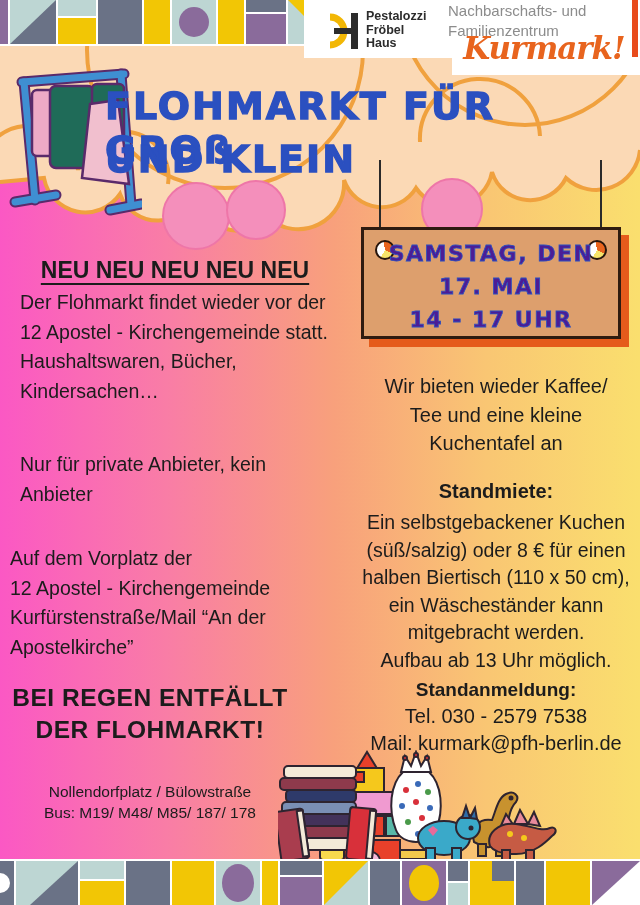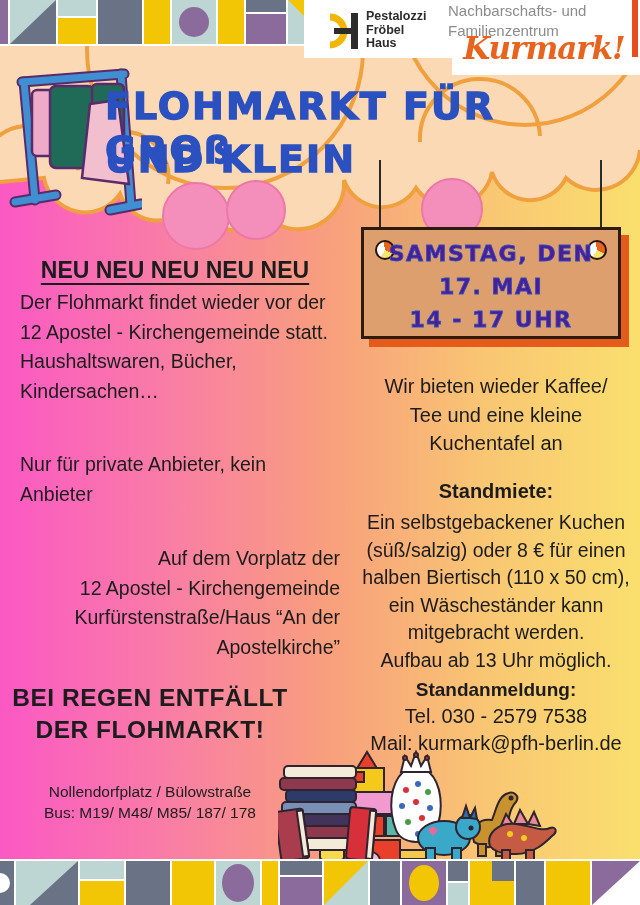--- a/index.html
+++ b/index.html
@@ -38,21 +38,21 @@
     letter-spacing:1.5px;-webkit-text-stroke:0.8px #2b50c0;}
   .grommet{width:16px;height:16px;border-radius:50%;border:2px solid #27150c;top:10px;
     background:conic-gradient(from 210deg,#ffffff 0 140deg,#e8641e 140deg 265deg,#f7e46a 265deg 360deg);}
   .grommet.l{left:11px;} .grommet.r{right:11px;}
   
   .neu{left:10px;top:257px;width:330px;text-align:center;font-size:23px;font-weight:600;
     text-decoration:underline;text-decoration-thickness:2px;text-underline-offset:5px;}
   .para1{left:20px;top:288px;font-size:19.5px;line-height:29.5px;}
   .para2{left:20px;top:450px;font-size:19.5px;line-height:29.5px;}
   .wo{left:10px;top:515px;width:330px;text-align:center;font-size:21px;font-weight:bold;}
-  .where{left:10px;top:544px;width:330px;text-align:right;font-size:19.5px;line-height:29.5px;}
+  .where{left:10px;top:544px;width:330px;text-align:left;font-size:19.5px;line-height:29.5px;}
   .rain{left:0;top:682px;width:300px;text-align:center;font-size:24.5px;font-weight:800;line-height:32px;letter-spacing:0.5px;}
   .tr-head{left:0;top:762px;width:300px;text-align:center;font-size:14.5px;font-weight:bold;}
   .tr-lines{left:0;top:782px;width:300px;text-align:center;font-size:15.5px;line-height:20.5px;}
   
   .offer{left:350px;top:372px;width:292px;text-align:center;font-size:20px;line-height:28.5px;}
   .sm-head{left:350px;top:480px;width:292px;text-align:center;font-size:20px;font-weight:bold;}
   .sm-lines{left:350px;top:509px;width:292px;text-align:center;font-size:19.5px;line-height:27.5px;}
   .reg-head{left:350px;top:679px;width:292px;text-align:center;font-size:19px;font-weight:bold;}
   .reg-tel{left:350px;top:705px;width:292px;text-align:center;font-size:20px;}
   .reg-mail{left:350px;top:732px;width:292px;text-align:center;font-size:20px;}
@@ -185,21 +185,21 @@
     <div class="line">Haushaltswaren, Bücher,</div>
     <div class="line">Kindersachen…</div>
   </div>
   <div class="abs para2">
     <div class="line">Nur für private Anbieter, kein</div>
     <div class="line">Anbieter</div>
   </div>
   <div class="abs where">
     <div class="line">Auf dem Vorplatz der</div>
     <div class="line">12 Apostel - Kirchengemeinde</div>
-    <div class="line">Kurfürstenstraße/Haus “An der</div>
+    <div class="line">Kurfürstenstraße/Mail “An der</div>
     <div class="line">Apostelkirche”</div>
   </div>
   <div class="abs rain">
     <div class="line">BEI REGEN ENTFÄLLT</div>
     <div class="line">DER FLOHMARKT!</div>
   </div>
   <div class="abs tr-lines">
     <div class="line">Nollendorfplatz / Bülowstraße</div>
     <div class="line">Bus: M19/ M48/ M85/ 187/ 178</div>
   </div>

